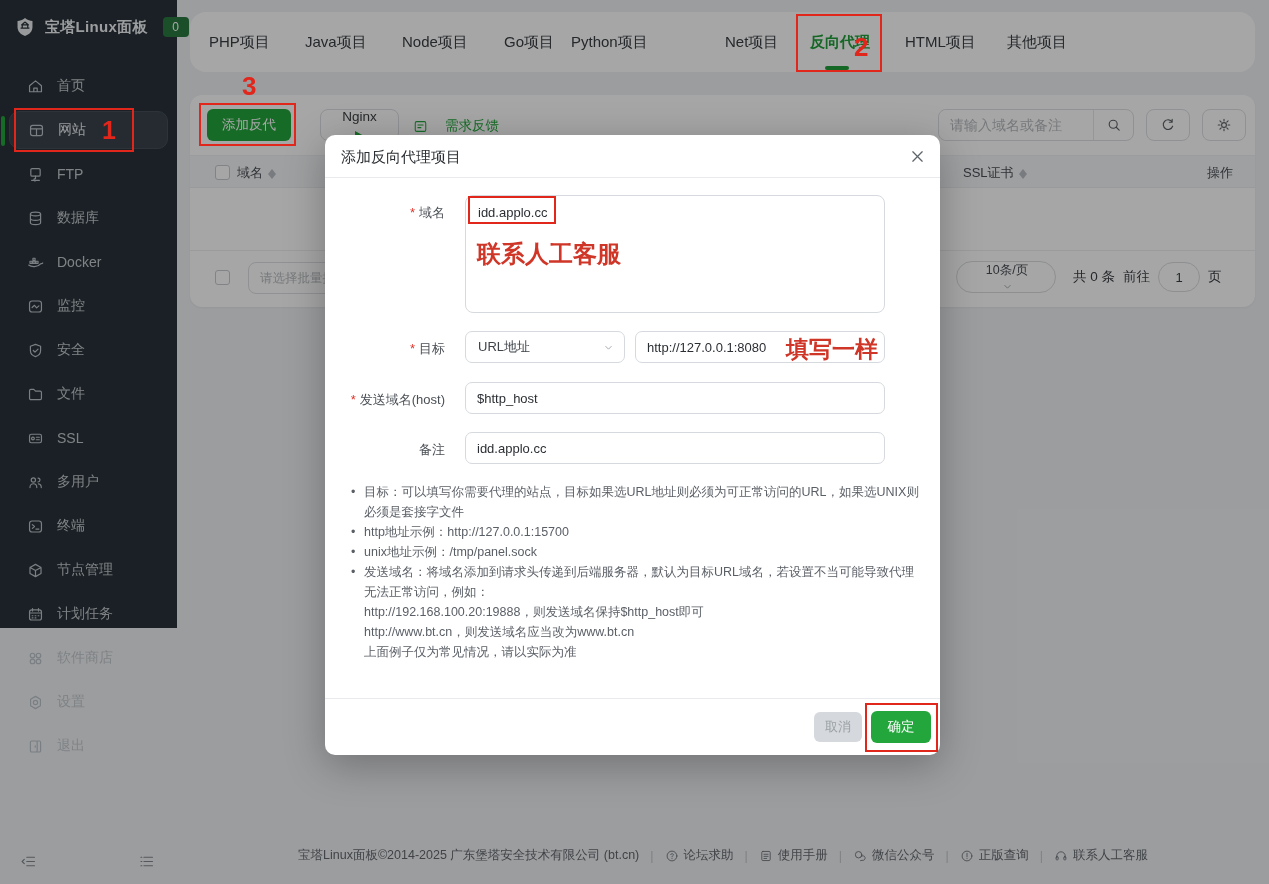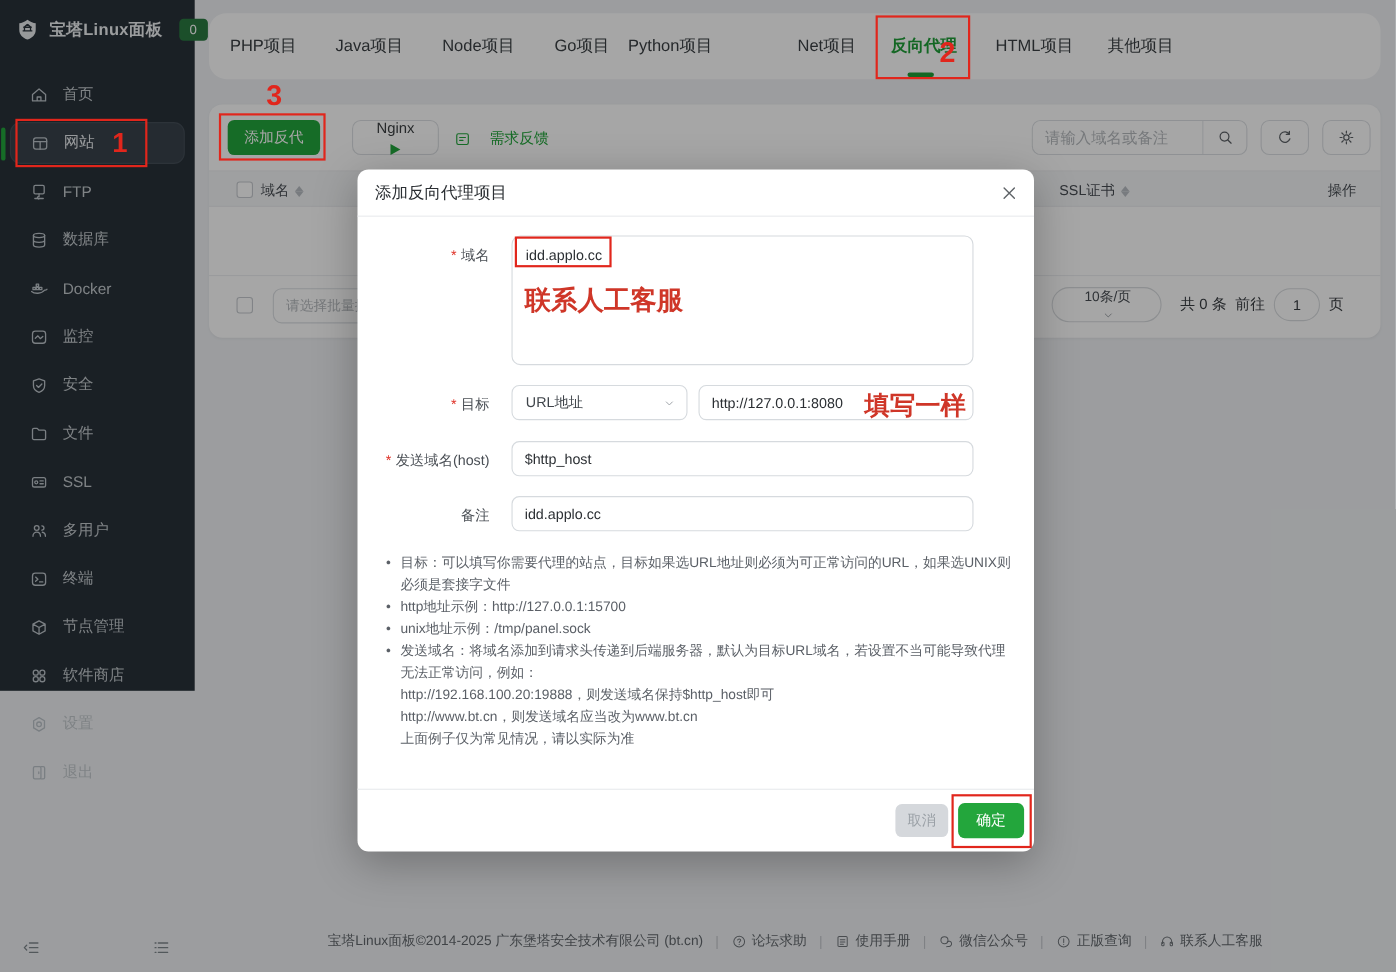--- a/index.html
+++ b/index.html
@@ -76,21 +76,21 @@
   .pagefooter{position:absolute;left:177px;top:847px;width:1092px;display:flex;justify-content:center;
               align-items:center;gap:11px;font-size:12.5px;color:#63686d;}
   .f-item{display:inline-flex;align-items:center;gap:5px;cursor:pointer;color:#63686d;}
   .f-sep{color:#c3c7cb;}
   .f-sep::before{content:"|";}
   .f-ic{width:14px;height:14px;stroke:#70757a;fill:none;stroke-width:1.3;stroke-linecap:round;stroke-linejoin:round;}
 
   
   .overlay{position:absolute;inset:0;background:rgba(0,0,0,.35);z-index:50;}
   .modal{position:absolute;left:325px;top:135px;width:615px;height:620px;background:#fff;border-radius:10px;
-         box-shadow:0 10px 40px rgba(0,0,0,.28);z-index:60;margin-top:19px;}
+         box-shadow:0 10px 40px rgba(0,0,0,.28);z-index:60;}
   .m-head{position:absolute;left:0;top:0;right:0;height:43px;border-bottom:1px solid #e8eaed;}
   .m-title{position:absolute;left:16px;top:0;line-height:43px;font-size:15px;color:#2b2f33;}
   .m-close{position:absolute;right:14px;top:13px;width:17px;height:17px;stroke:#5f6468;fill:none;stroke-width:1.5;
            stroke-linecap:round;cursor:pointer;}
   .f-label{position:absolute;left:0;width:120px;text-align:right;font-size:13px;color:#4a4f55;white-space:nowrap;}
   .star::before{content:"*";color:#e0362c;margin-right:4px;font-size:13px;}
   .m-textarea{position:absolute;left:140px;top:60px;width:420px;height:118px;border:1px solid #d6dade;border-radius:8px;background:#fff;}
   .ta-val{position:absolute;left:12px;top:9px;font-size:13px;color:#2b2f33;}
   .inp{position:absolute;height:32px;border:1px solid #d6dade;border-radius:7px;font-size:13px;color:#2b2f33;
        padding:0 11px;outline:none;background:#fff;}
@@ -213,20 +213,27 @@
         <span class="s-label">终端</span>
       </div>
       <div class="s-item">
         <svg class="icn" viewBox="0 0 20 20">
             <path d="M10 2.8 L16.5 6.4 V13.6 L10 17.2 L3.5 13.6 V6.4 Z M3.5 6.4 L10 10 L16.5 6.4 M10 10 V17.2"></path>
           </svg>
         <span class="s-label">节点管理</span>
       </div>
       <div class="s-item">
         <svg class="icn" viewBox="0 0 20 20">
+            <rect x="3" y="4.5" width="14" height="12" rx="2.5"></rect>
+            <path d="M6.5 3 V6 M13.5 3 V6 M3 8.2 H17 M6 11.5 H7 M9.5 11.5 H10.5 M13 11.5 H14 M6 14 H7 M9.5 14 H10.5"></path>
+          </svg>
+        <span class="s-label">计划任务</span>
+      </div>
+      <div class="s-item">
+        <svg class="icn" viewBox="0 0 20 20">
             <circle cx="6.5" cy="6.5" r="2.7"></circle>
             <circle cx="13.5" cy="6.5" r="2.7"></circle>
             <circle cx="6.5" cy="13.5" r="2.7"></circle>
             <circle cx="13.5" cy="13.5" r="2.7"></circle>
           </svg>
         <span class="s-label">软件商店</span>
       </div>
       <div class="s-item">
         <svg class="icn" viewBox="0 0 20 20">
             <path d="M10 2.8 L15.8 6.2 V13.8 L10 17.2 L4.2 13.8 V6.2 Z"></path>

